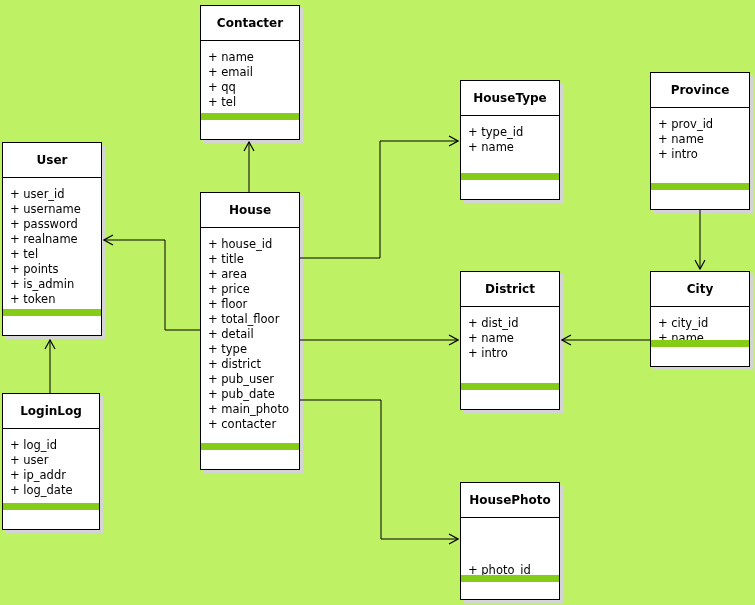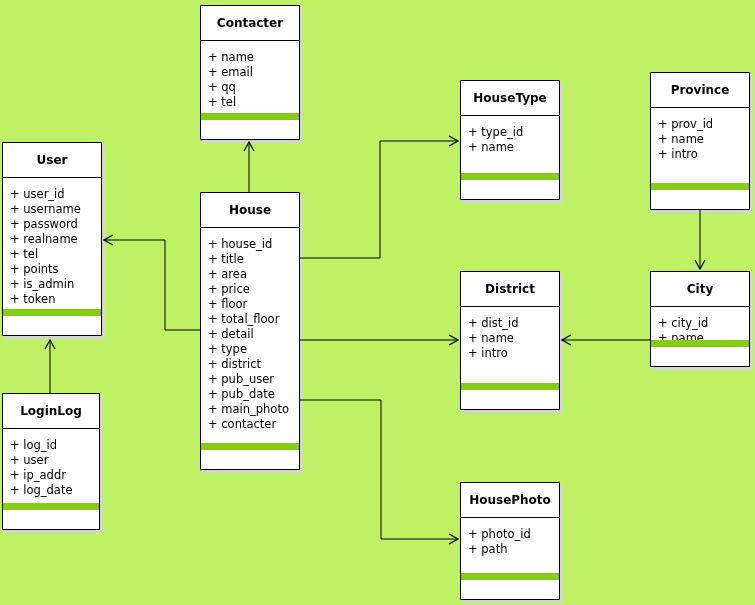--- a/index.html
+++ b/index.html
@@ -51,21 +51,21 @@
   }
   
   .e-contacter  { left: 200px; top: 5px;   width: 100px; height: 135px; }
   .e-user       { left: 2px;   top: 142px; width: 100px; height: 194px; }
   .e-house      { left: 200px; top: 192px; width: 100px; height: 278px; }
   .e-housetype  { left: 460px; top: 80px;  width: 100px; height: 120px; justify-content: space-between; }
   .e-province   { left: 650px; top: 72px;  width: 100px; height: 138px; }
   .e-district   { left: 460px; top: 271px; width: 100px; height: 139px; }
   .e-city       { left: 650px; top: 271px; width: 100px; height: 96px; }
   .e-loginlog   { left: 2px;   top: 393px; width: 98px;  height: 137px; }
-  .e-housephoto { left: 460px; top: 482px; width: 100px; height: 118px; }
+  .e-housephoto { left: 460px; top: 482px; width: 100px; height: 118px; gap: 36px; }
 
   .connector-layer {
     position: absolute;
     left: 0;
     top: 0;
     width: 755px;
     height: 605px;
     pointer-events: none;
   }
   .connector-layer polyline {

